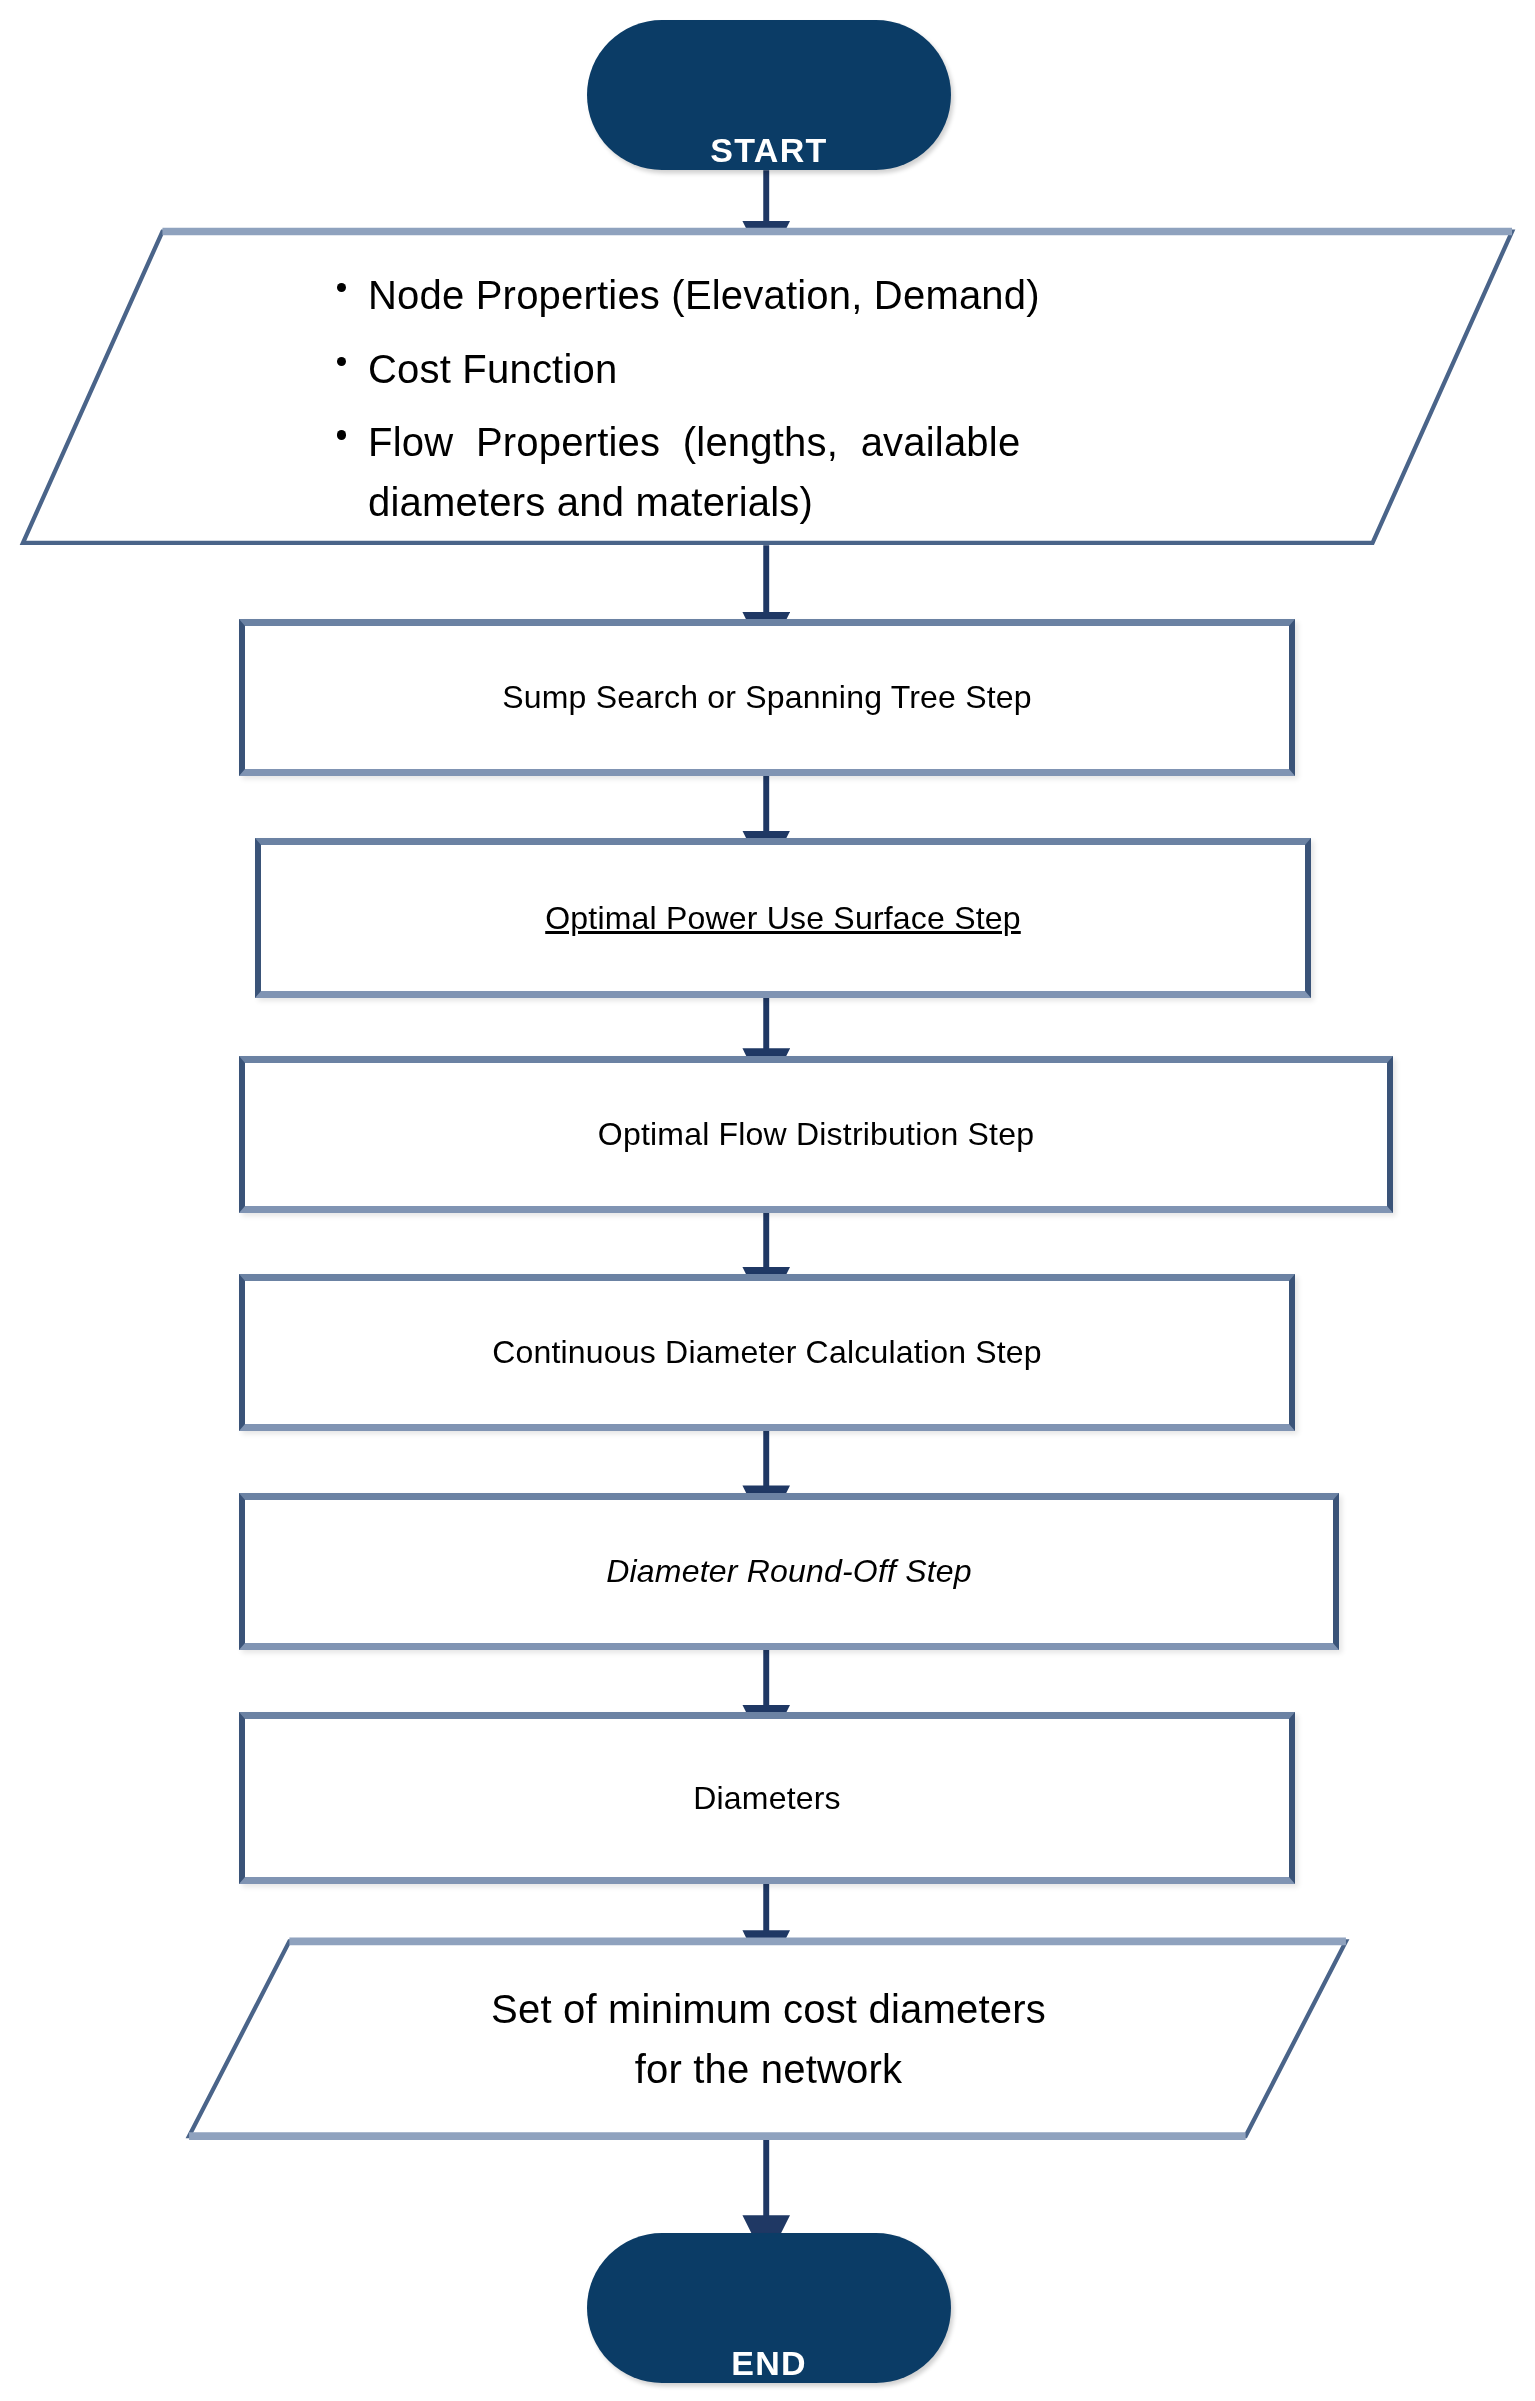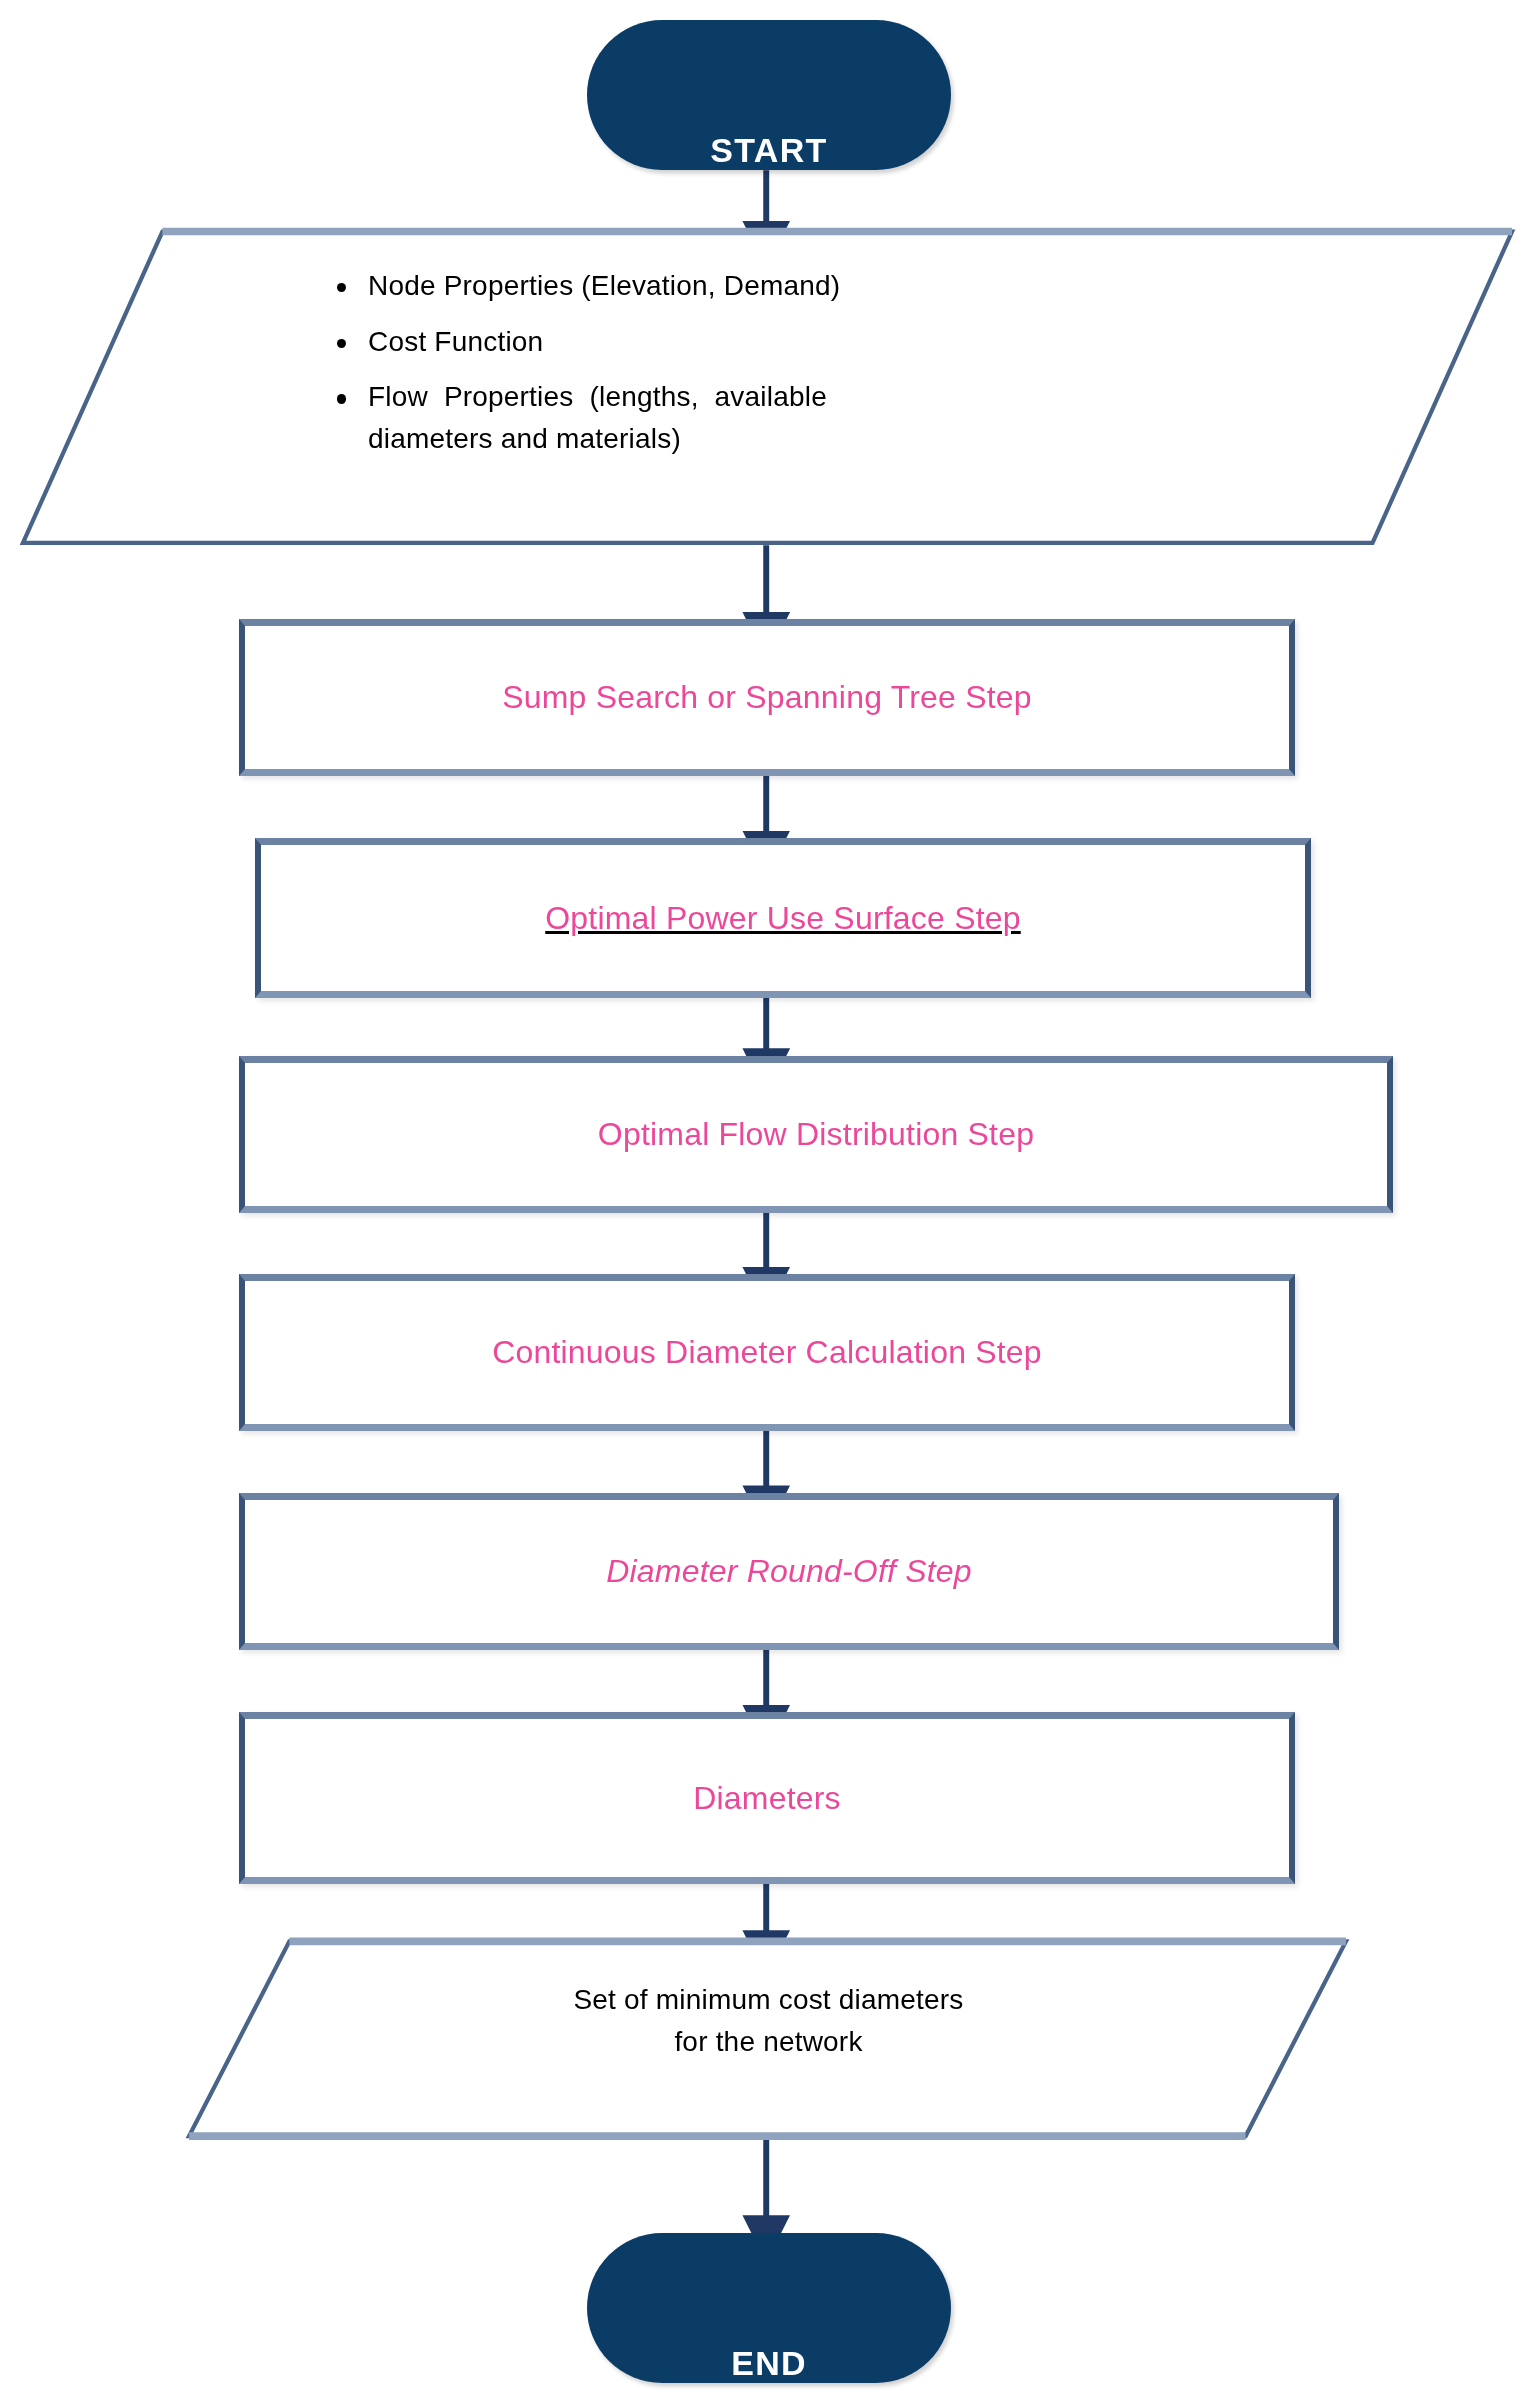--- a/index.html
+++ b/index.html
@@ -47,39 +47,39 @@
     border-right: 6px solid #3A5378;
     border-top: 7.7px solid #6B82A3;
     border-bottom: 7.7px solid #8094B3;
     display: flex;
     align-items: center;
     justify-content: center;
     box-shadow: 2.6px 3.4px 5.1px rgba(0,0,0,0.10);
   }
   .process .ptext {
     font-size: 32px;
-    color: #ec4899;
+    color: #000000;
     text-align: center;
     line-height: 1.28;
     padding: 0 22px;
     letter-spacing: 0.2px;
   }
 
   
   .data-shape {
     position: absolute;
   }
   .data-shape svg {
     position: absolute;
     left: 0; top: 0;
     overflow: visible;
   }
   .data-shape .dtext {
     position: absolute;
-    font-size: 28px;
+    font-size: 40px;
     color: #000000;
     line-height: 1.5;
     letter-spacing: 0.2px;
   }
 
   
   ul.bullets {
     margin: 0;
     padding: 0;
     list-style: none;

